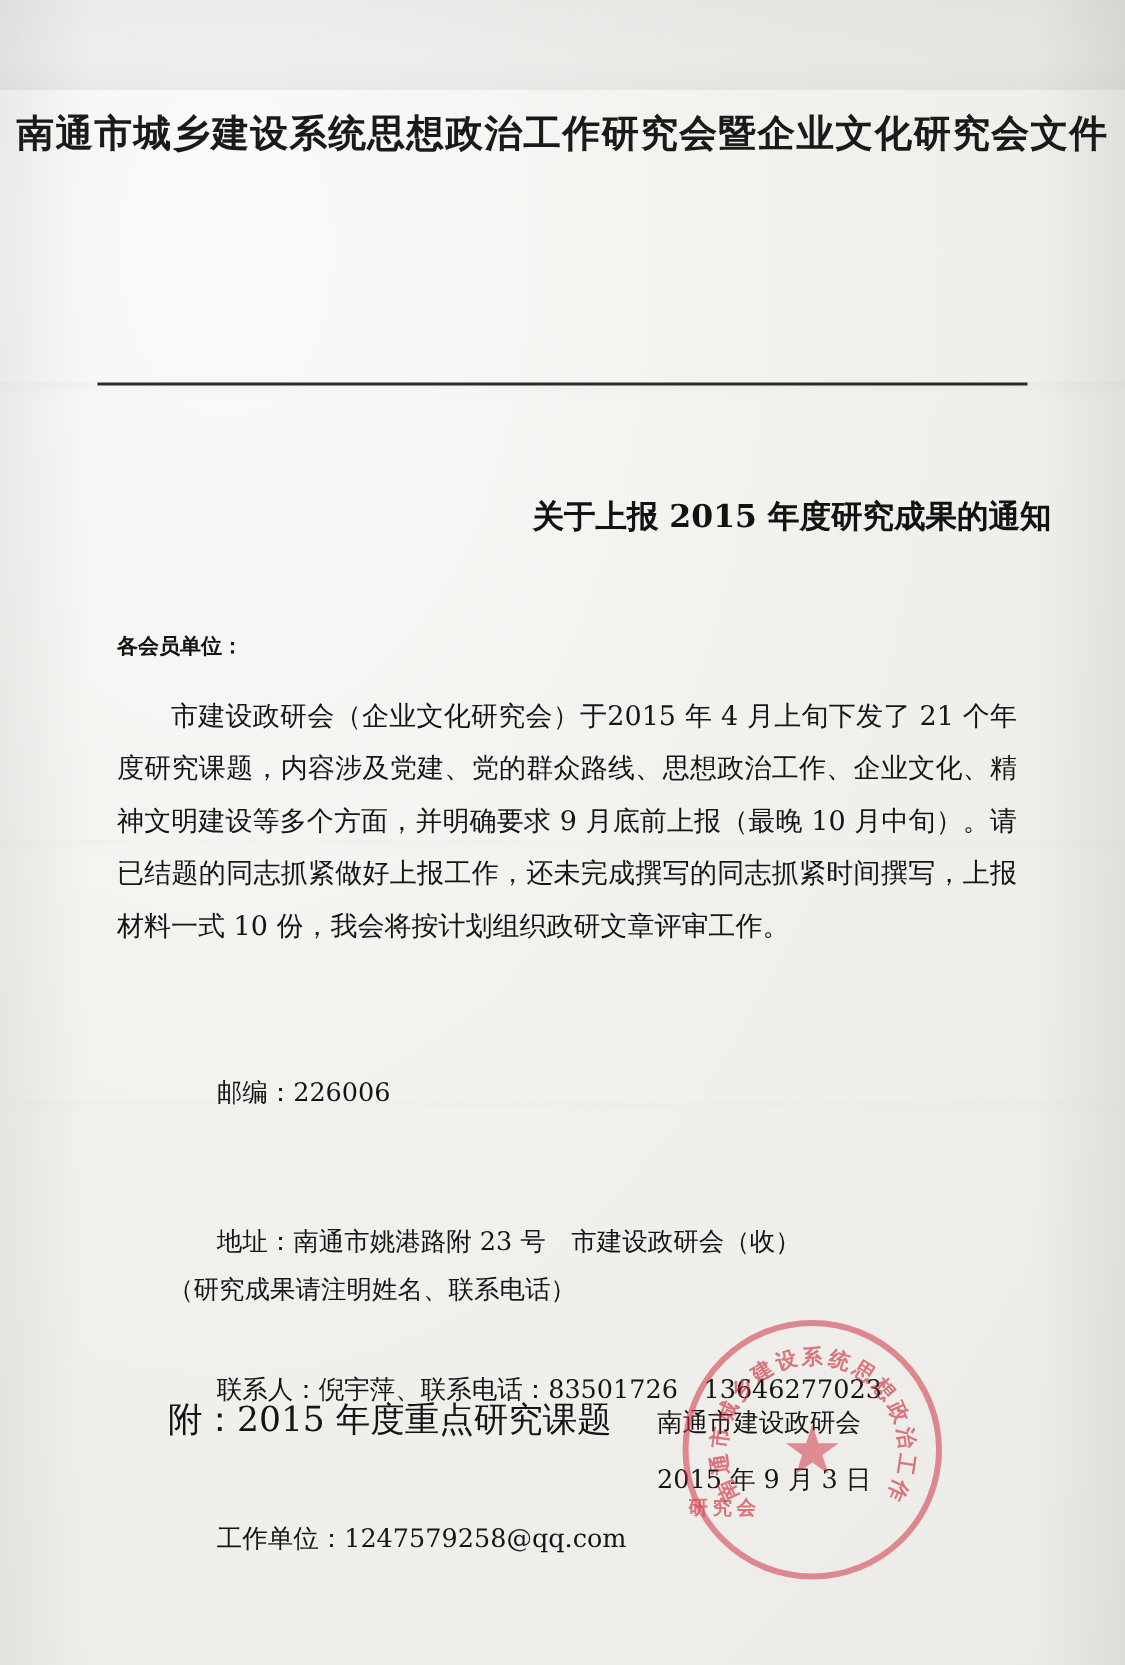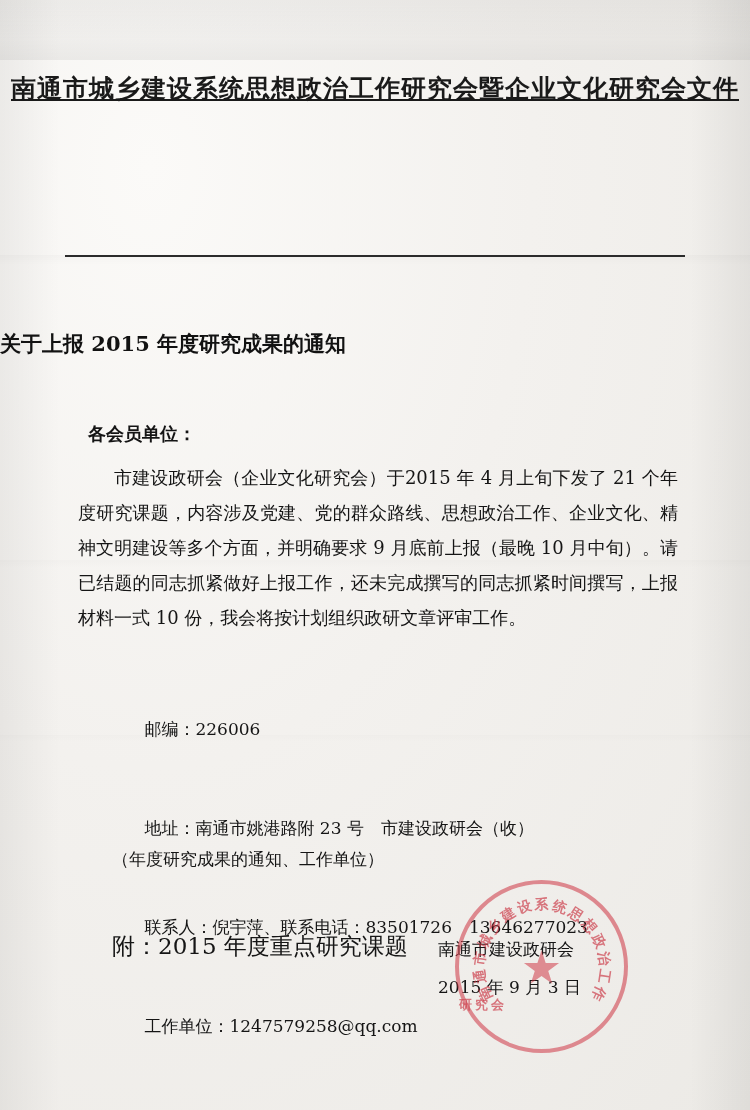--- a/index.html
+++ b/index.html
@@ -46,45 +46,44 @@
     top: 72px;
     left: 0;
     width: 750px;
     text-align: center;
     font-family: "DejaVu Serif", "Liberation Serif", serif;
     font-weight: bold;
     font-size: 25px;
     letter-spacing: 1px;
     color: #1a1a1a;
     white-space: nowrap;
-    text-decoration: underline;
   }
   .rule {
     position: absolute;
     left: 65px;
     top: 255px;
     width: 620px;
     height: 2px;
     background: #2b2b2b;
   }
   .subject {
     position: absolute;
     top: 330px;
     left: 0;
     width: 701px;
-    text-align: left;
+    text-align: right;
     font-weight: bold;
     font-size: 21px;
     color: #121212;
   }
   .salutation {
     position: absolute;
     top: 422px;
-    left: 88px;
-    font-size: 18px;
+    left: 78px;
+    font-size: 14px;
     font-weight: bold;
     color: #141414;
   }
   .body-text {
     position: absolute;
     top: 460px;
     left: 78px;
     width: 600px;
     font-size: 18px;
     line-height: 35px;
@@ -203,21 +202,21 @@
       <span>地址：</span><span>南通市姚港路附 23 号　市建设政研会（收）</span>
     </div>
     <div class="line">
       <span>联系人：</span><span>倪宇萍、联系电话：83501726　13646277023</span>
     </div>
     <div class="line">
       <span>工作单位：</span><span>1247579258@qq.com</span>
     </div>
   </div>
 
-  <div class="note">（年度研究成果的通知、工作单位）</div>
+  <div class="note">（研究成果请注明姓名、联系电话）</div>
 
   <div class="attachment">附：2015 年度重点研究课题</div>
 
   <div class="signature">
     <div>南通市建设政研会</div>
     <div>2015 年 9 月 3 日</div>
   </div>
 
   <div class="seal">
     <div class="seal-star">★</div>

